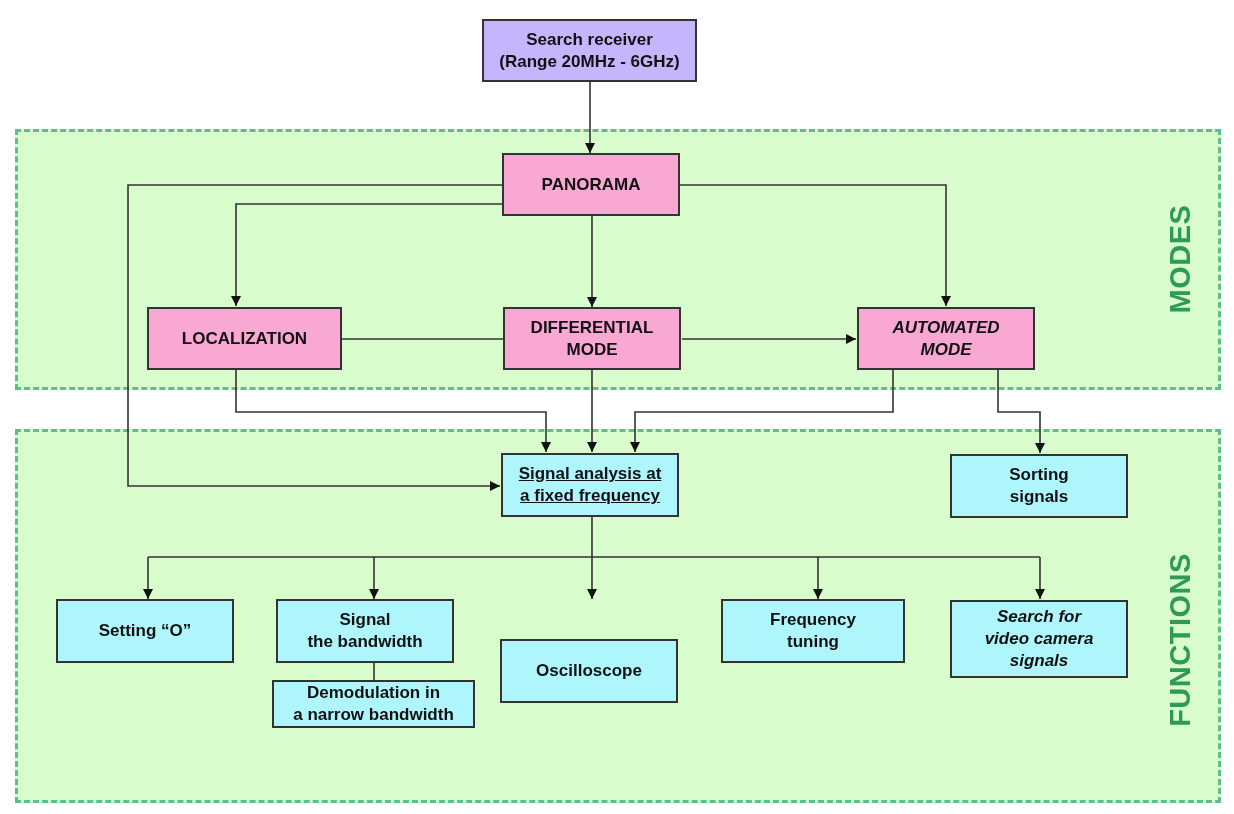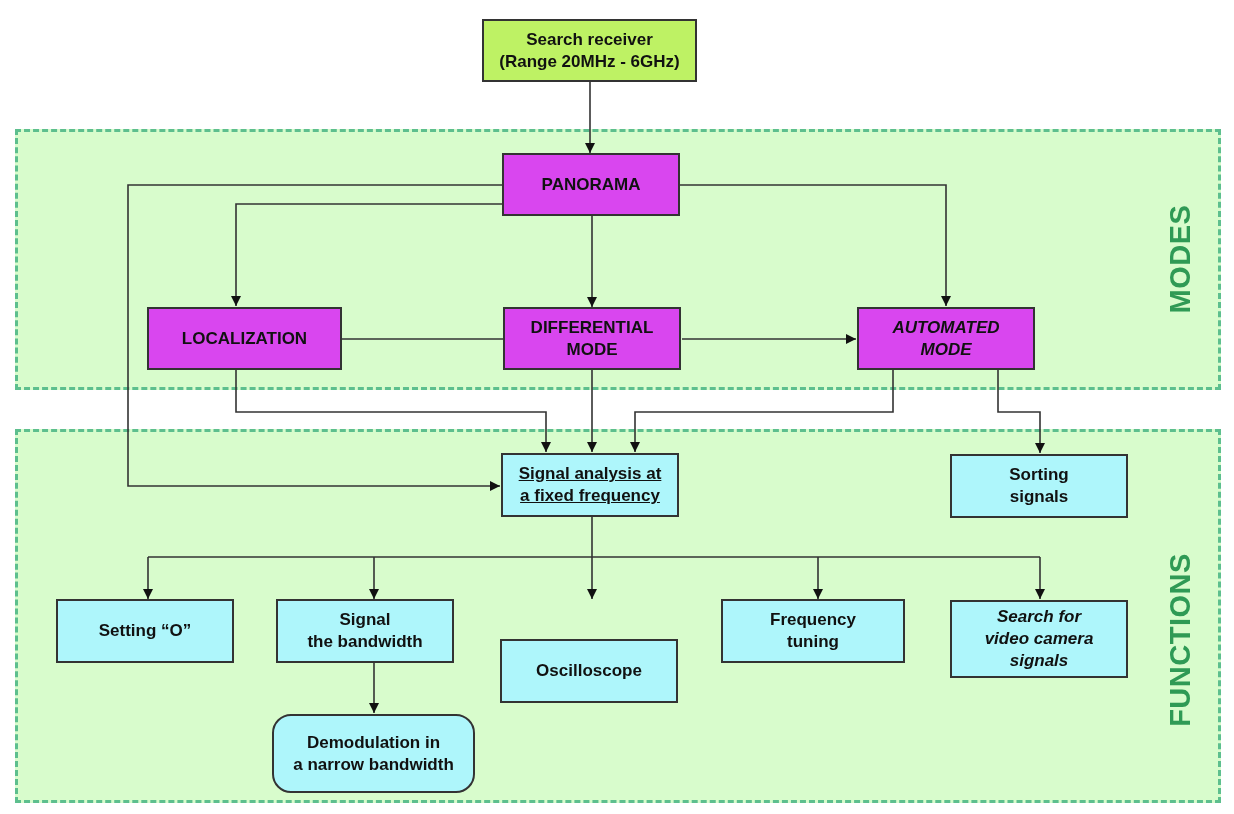--- a/index.html
+++ b/index.html
@@ -5,22 +5,22 @@
   html, body { margin: 0; padding: 0; background: #ffffff; }
   body { width: 1234px; height: 814px; position: relative; overflow: hidden;
          font-family: "Liberation Sans", sans-serif; }
   .region { position: absolute; background: #d8fccc; border: 3px dashed #5dbf8e; box-sizing: border-box; }
   .region-label { position: absolute; color: #2f9a55; font-weight: bold; font-size: 29px;
                   transform: rotate(-90deg); transform-origin: center center; white-space: nowrap;
                   letter-spacing: 0.5px; }
   .node { position: absolute; box-sizing: border-box; border: 2px solid #333333;
           display: flex; align-items: center; justify-content: center; text-align: center;
           font-weight: bold; font-size: 17px; line-height: 22px; color: #111111; white-space: pre-line; }
-  .node.start { background: #bef264; }
-  .node.mode { background: #d946ef; }
+  .node.start { background: #c4b5fd; }
+  .node.mode { background: #f9a8d4; }
   .node.func { background: #aef6fb; }
   svg#edges { position: absolute; left: 0; top: 0; width: 1234px; height: 814px; pointer-events: none; }
 </style>
 </head>
 <body>
 
 <div class="region" style="left:15px; top:129px; width:1206px; height:261px;"></div>
 <div class="region" style="left:15px; top:429px; width:1206px; height:374px;"></div>
 
 <div class="region-label" style="left:1125px; top:242px; width:110px; height:34px; text-align:center; line-height:34px;">MODES</div>
@@ -94,14 +94,14 @@
 
 <div class="node func" style="left:500px; top:599px; width:178px; height:64px;margin-top:40px;">Oscilloscope</div>
 
 <div class="node func" style="left:721px; top:599px; width:184px; height:64px;">Frequency
 tuning</div>
 
 <div class="node func" style="left:950px; top:600px; width:178px; height:78px;font-style:italic;">Search for
 video camera
 signals</div>
 
-<div class="node func" style="left:272px; top:714px; width:203px; height:79px;border-radius:19px;">Demodulation in
+<div class="node func" style="left:272px; top:680px; width:203px; height:48px;">Demodulation in
 a narrow bandwidth</div>
 
 </body></html>

